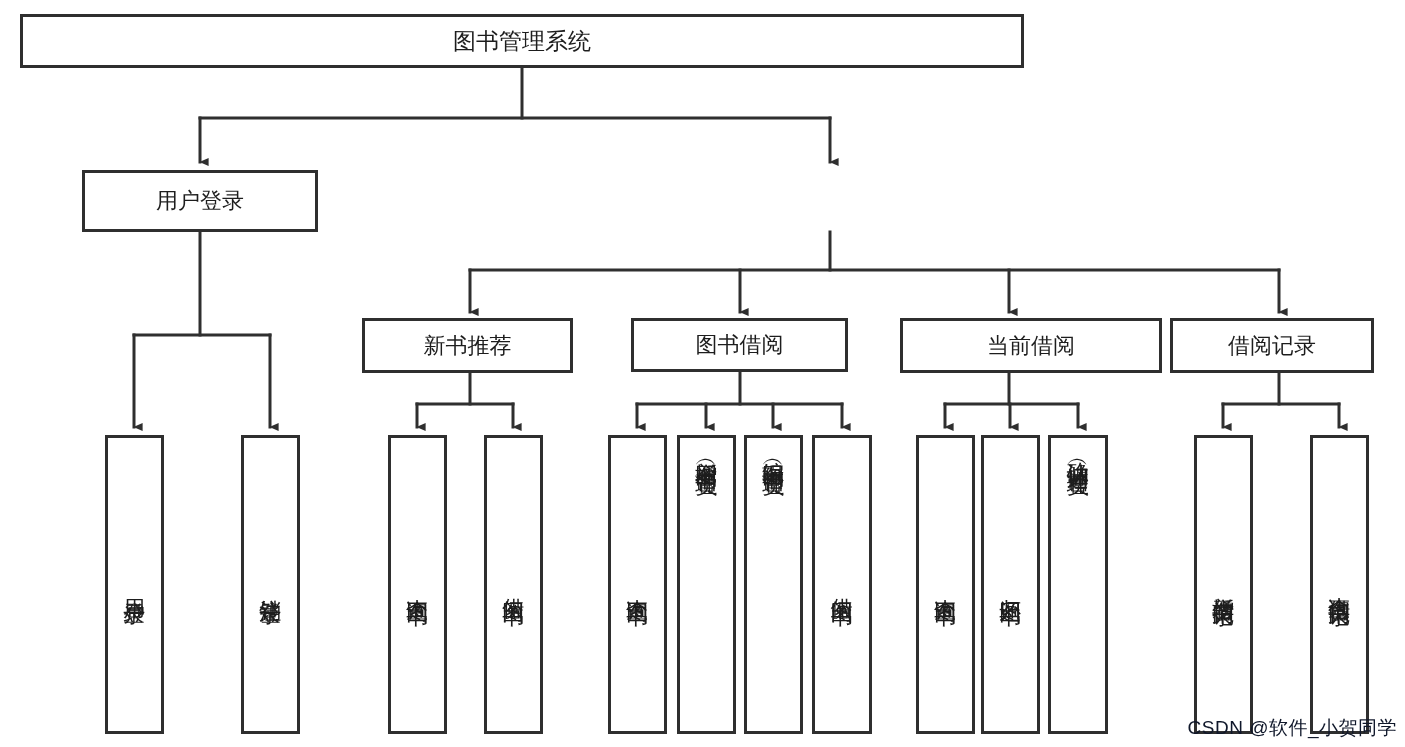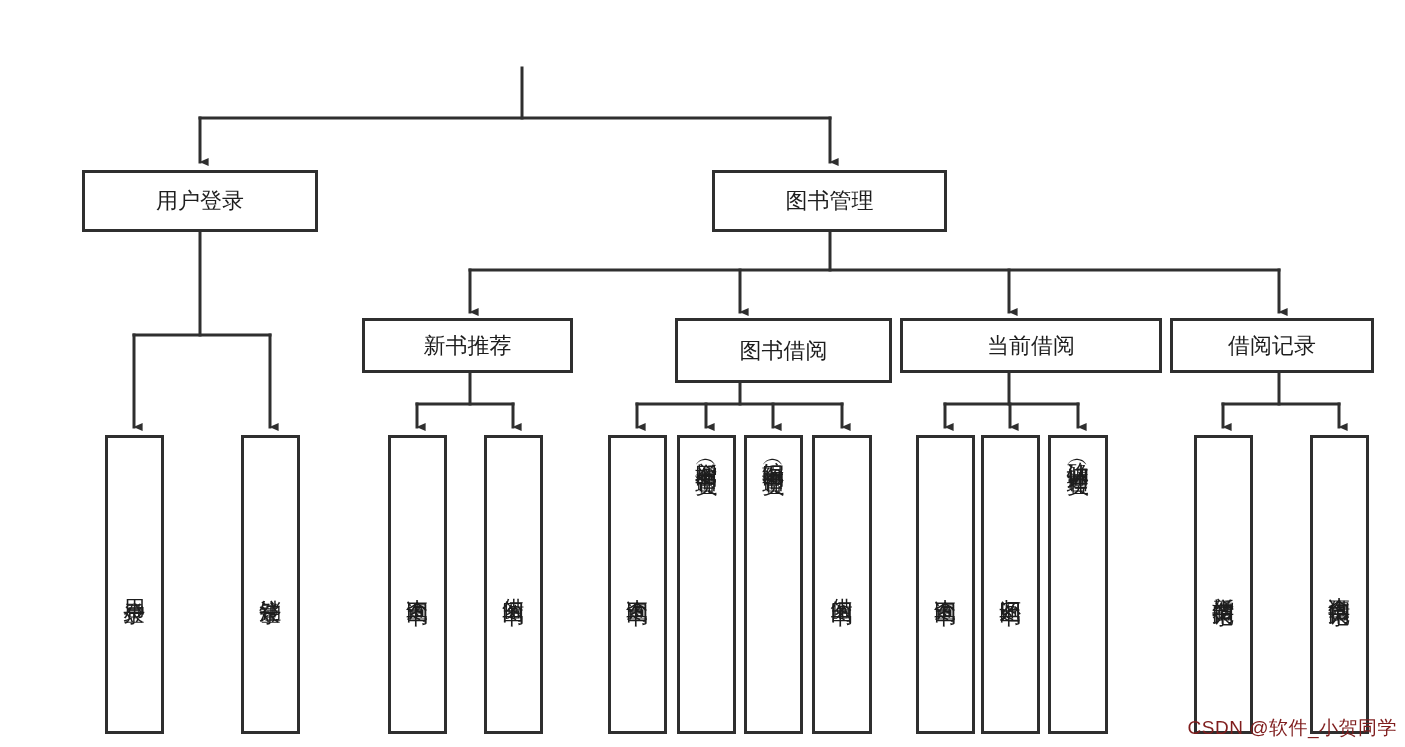--- a/index.html
+++ b/index.html
@@ -53,21 +53,21 @@
     top: 0;
     width: 1405px;
     height: 747px;
     pointer-events: none;
   }
   .watermark {
     position: absolute;
     right: 8px;
     bottom: 6px;
     font-size: 19px;
-    color: #7f1d1d;
+    color: #0f172a;
     letter-spacing: 0.5px;
     white-space: nowrap;
   }
 </style>
 </head>
 <body>
 
 <div id="canvas">
 
   <svg class="connector-layer" viewBox="0 0 1405 747" width="1405" height="747" xmlns="http://www.w3.org/2000/svg">
@@ -113,26 +113,26 @@
       <path d="M1010,404 L1010,427" marker-end="url(#arrowhead)"></path>
       <path d="M1078,404 L1078,427" marker-end="url(#arrowhead)"></path>
 
       <path d="M1279,373 L1279,404"></path>
       <path d="M1223,404 L1339,404"></path>
       <path d="M1223,404 L1223,427" marker-end="url(#arrowhead)"></path>
       <path d="M1339,404 L1339,427" marker-end="url(#arrowhead)"></path>
     </g>
   </svg>
 
+  <div class="node root" style="left:20px; top:14px; width:1004px; height:54px;">图书管理系统</div>
 
   <div class="node branch" style="left:82px; top:170px; width:236px; height:62px;">用户登录</div>
-  <div class="node branch" style="left:712px; top:170px; width:235px; height:62px;">图书管理</div>
 
   <div class="node branch" style="left:362px; top:318px; width:211px; height:55px;">新书推荐</div>
-  <div class="node branch" style="left:631px; top:318px; width:217px; height:65px;margin-left:44px;">图书借阅</div>
+  <div class="node branch" style="left:631px; top:318px; width:217px; height:54px;">图书借阅</div>
   <div class="node branch" style="left:900px; top:318px; width:262px; height:55px;">当前借阅</div>
   <div class="node branch" style="left:1170px; top:318px; width:204px; height:55px;">借阅记录</div>
 
   <div class="node leaf" style="left:105px; top:435px; width:59px; height:299px;">用户登录</div>
   <div class="node leaf" style="left:241px; top:435px; width:59px; height:299px;">注销登录</div>
 
   <div class="node leaf" style="left:388px; top:435px; width:59px; height:299px;">查询图书</div>
   <div class="node leaf" style="left:484px; top:435px; width:59px; height:299px;">借阅图书</div>
 
   <div class="node leaf" style="left:608px; top:435px; width:59px; height:299px;">查询图书</div>

